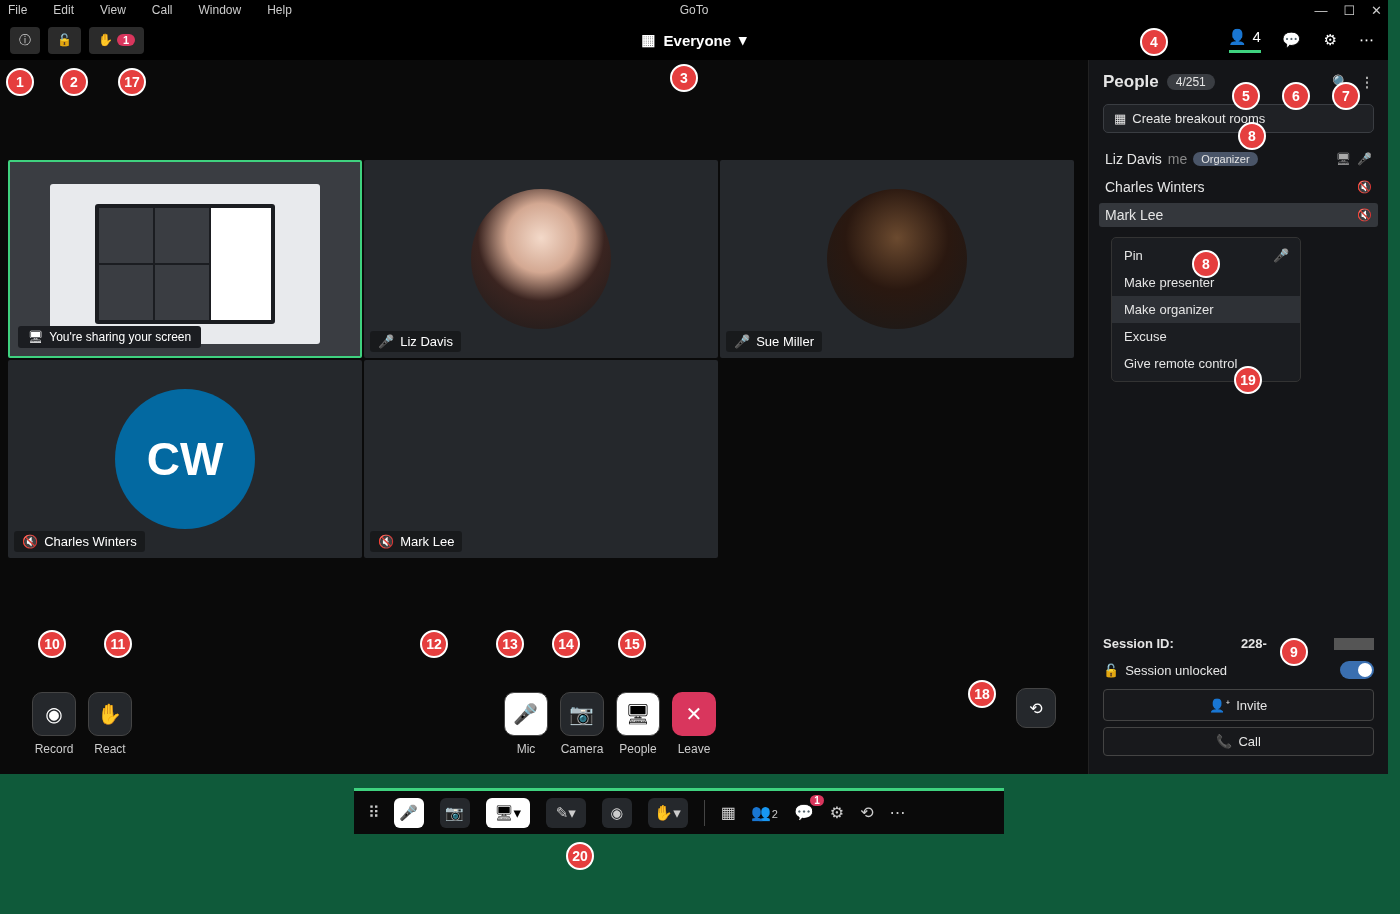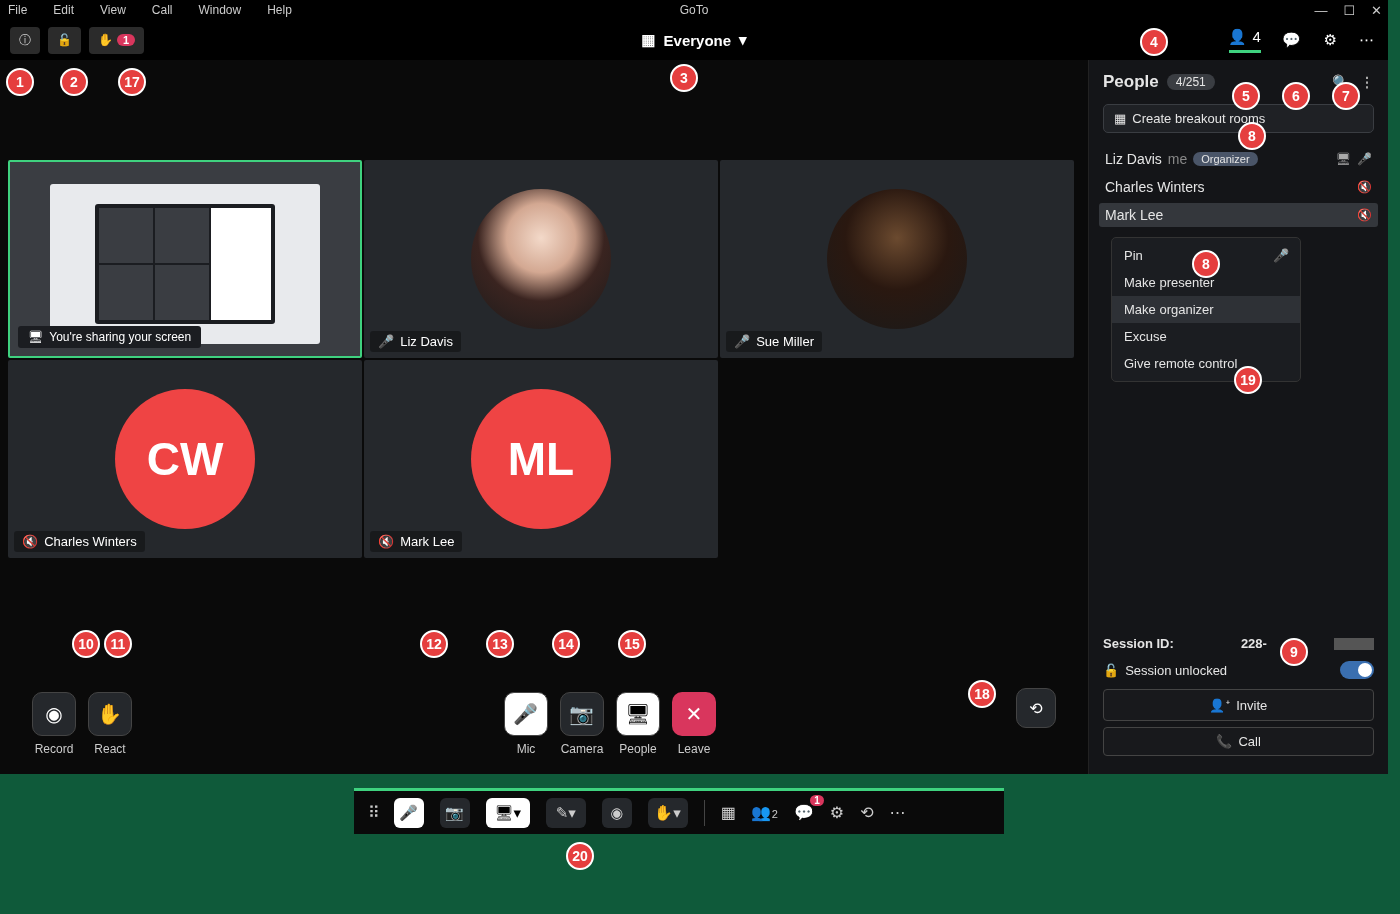--- a/index.html
+++ b/index.html
@@ -17,21 +17,21 @@
 .tb-center { position: absolute; left: 50%; transform: translateX(-50%); display: flex; align-items: center; gap: 8px; color: #fff; font-size: 15px; font-weight: 600; }
 .tb-right { position: absolute; right: 14px; display: flex; align-items: center; gap: 22px; color: #fff; font-size: 15px; }
 .tb-right .people-ind { display: flex; align-items: center; gap:5px; border-bottom: 3px solid #3fd27f; padding-bottom:4px;}
 .main { display: flex; height: calc(100% - 60px); }
 .video-area { flex: 1; position: relative; background: #0a0a0a; }
 .grid { position: absolute; top: 100px; left: 8px; display: grid; grid-template-columns: repeat(3, 354px); grid-template-rows: repeat(2, 198px); gap: 2px; }
 .tile { background: #25282c; position: relative; border-radius: 2px; overflow: hidden; display:flex; align-items:center; justify-content:center;}
 .tile1 { background: #3a3d42; border: 2px solid #3fd27f; }
 .tile-caption { position: absolute; bottom: 6px; left: 6px; display: flex; align-items: center; gap: 6px; color: #fff; font-size: 13px; background: rgba(0,0,0,0.35); padding: 3px 8px; border-radius: 3px;}
 .avatar-circle { width: 140px; height: 140px; border-radius: 50%; display:flex; align-items:center; justify-content:center; font-size:46px; font-weight:600; color:#fff;}
-.initials-bg { background:#ef4444; }
+.initials-bg { background:#0369a1; }
 .photo1 { background: radial-gradient(circle at 50% 35%, #f3d9c9 0%, #d3a892 30%, #3a2420 55%, #1a1a1a 100%);}
 .photo2 { background: radial-gradient(circle at 50% 35%, #6b4a2f 0%, #2a1810 45%, #1a1a1a 100%);}
 .bottom-controls { position: absolute; bottom: 18px; left: 0; right: 0; display:flex; }
 .ctrl-group-left { display:flex; gap:12px; margin-left:32px;}
 .ctrl-group-center { display:flex; gap:12px; margin:0 auto;}
 .ctrl { display:flex; flex-direction:column; align-items:center; gap:6px; color:#ccc; font-size:12px;}
 .ctrl-btn { width:44px; height:44px; border-radius:10px; display:flex; align-items:center; justify-content:center; font-size:20px; background:#25282c; color:#fff; border:1px solid #444;}
 .ctrl-btn.white { background:#fff; color:#000;}
 .ctrl-btn.red { background:#d9365d; color:#fff; border:none;}
 .swap-icon-box { position:absolute; right:32px; bottom:46px; width:40px; height:40px; border-radius:10px; background:#25282c; display:flex; align-items:center; justify-content:center; color:#fff; border:1px solid #444;}
@@ -159,21 +159,20 @@
 
         <div class="tile">
           <div class="avatar-circle initials-bg">CW</div>
           <div class="tile-caption">
               <span>🔇</span>
               <span>Charles Winters</span>
             </div>
         </div>
 
         <div class="tile">
-          <div class="avatar-circle initials-bg">ML</div>
           <div class="tile-caption">
               <span>🔇</span>
               <span>Mark Lee</span>
             </div>
         </div>
       </div>
 
       <div class="bottom-controls">
         <div class="ctrl-group-left">
           <div class="ctrl">
@@ -299,20 +298,20 @@
 <div class="bubble" style="top:68px; left:118px;">17</div>
 <div class="bubble" style="top:64px; left:670px;">3</div>
 <div class="bubble" style="top:28px; left:1140px;">4</div>
 <div class="bubble" style="top:82px; left:1232px;">5</div>
 <div class="bubble" style="top:82px; left:1282px;">6</div>
 <div class="bubble" style="top:82px; left:1332px;">7</div>
 <div class="bubble" style="top:122px; left:1238px;">8</div>
 <div class="bubble" style="top:250px; left:1192px;">8</div>
 <div class="bubble" style="top:366px; left:1234px;">19</div>
 <div class="bubble" style="top:638px; left:1280px;">9</div>
-<div class="bubble" style="top:630px; left:38px;margin-left:34px;">10</div>
+<div class="bubble" style="top:630px; left:38px;">10</div>
 <div class="bubble" style="top:630px; left:104px;">11</div>
 <div class="bubble" style="top:630px; left:420px;">12</div>
-<div class="bubble" style="top:630px; left:486px;">13</div>
+<div class="bubble" style="top:630px; left:496px;">13</div>
 <div class="bubble" style="top:630px; left:552px;">14</div>
 <div class="bubble" style="top:630px; left:618px;">15</div>
 <div class="bubble" style="top:680px; left:968px;">18</div>
 <div class="bubble" style="top:842px; left:566px;">20</div>
 
 </body></html>

